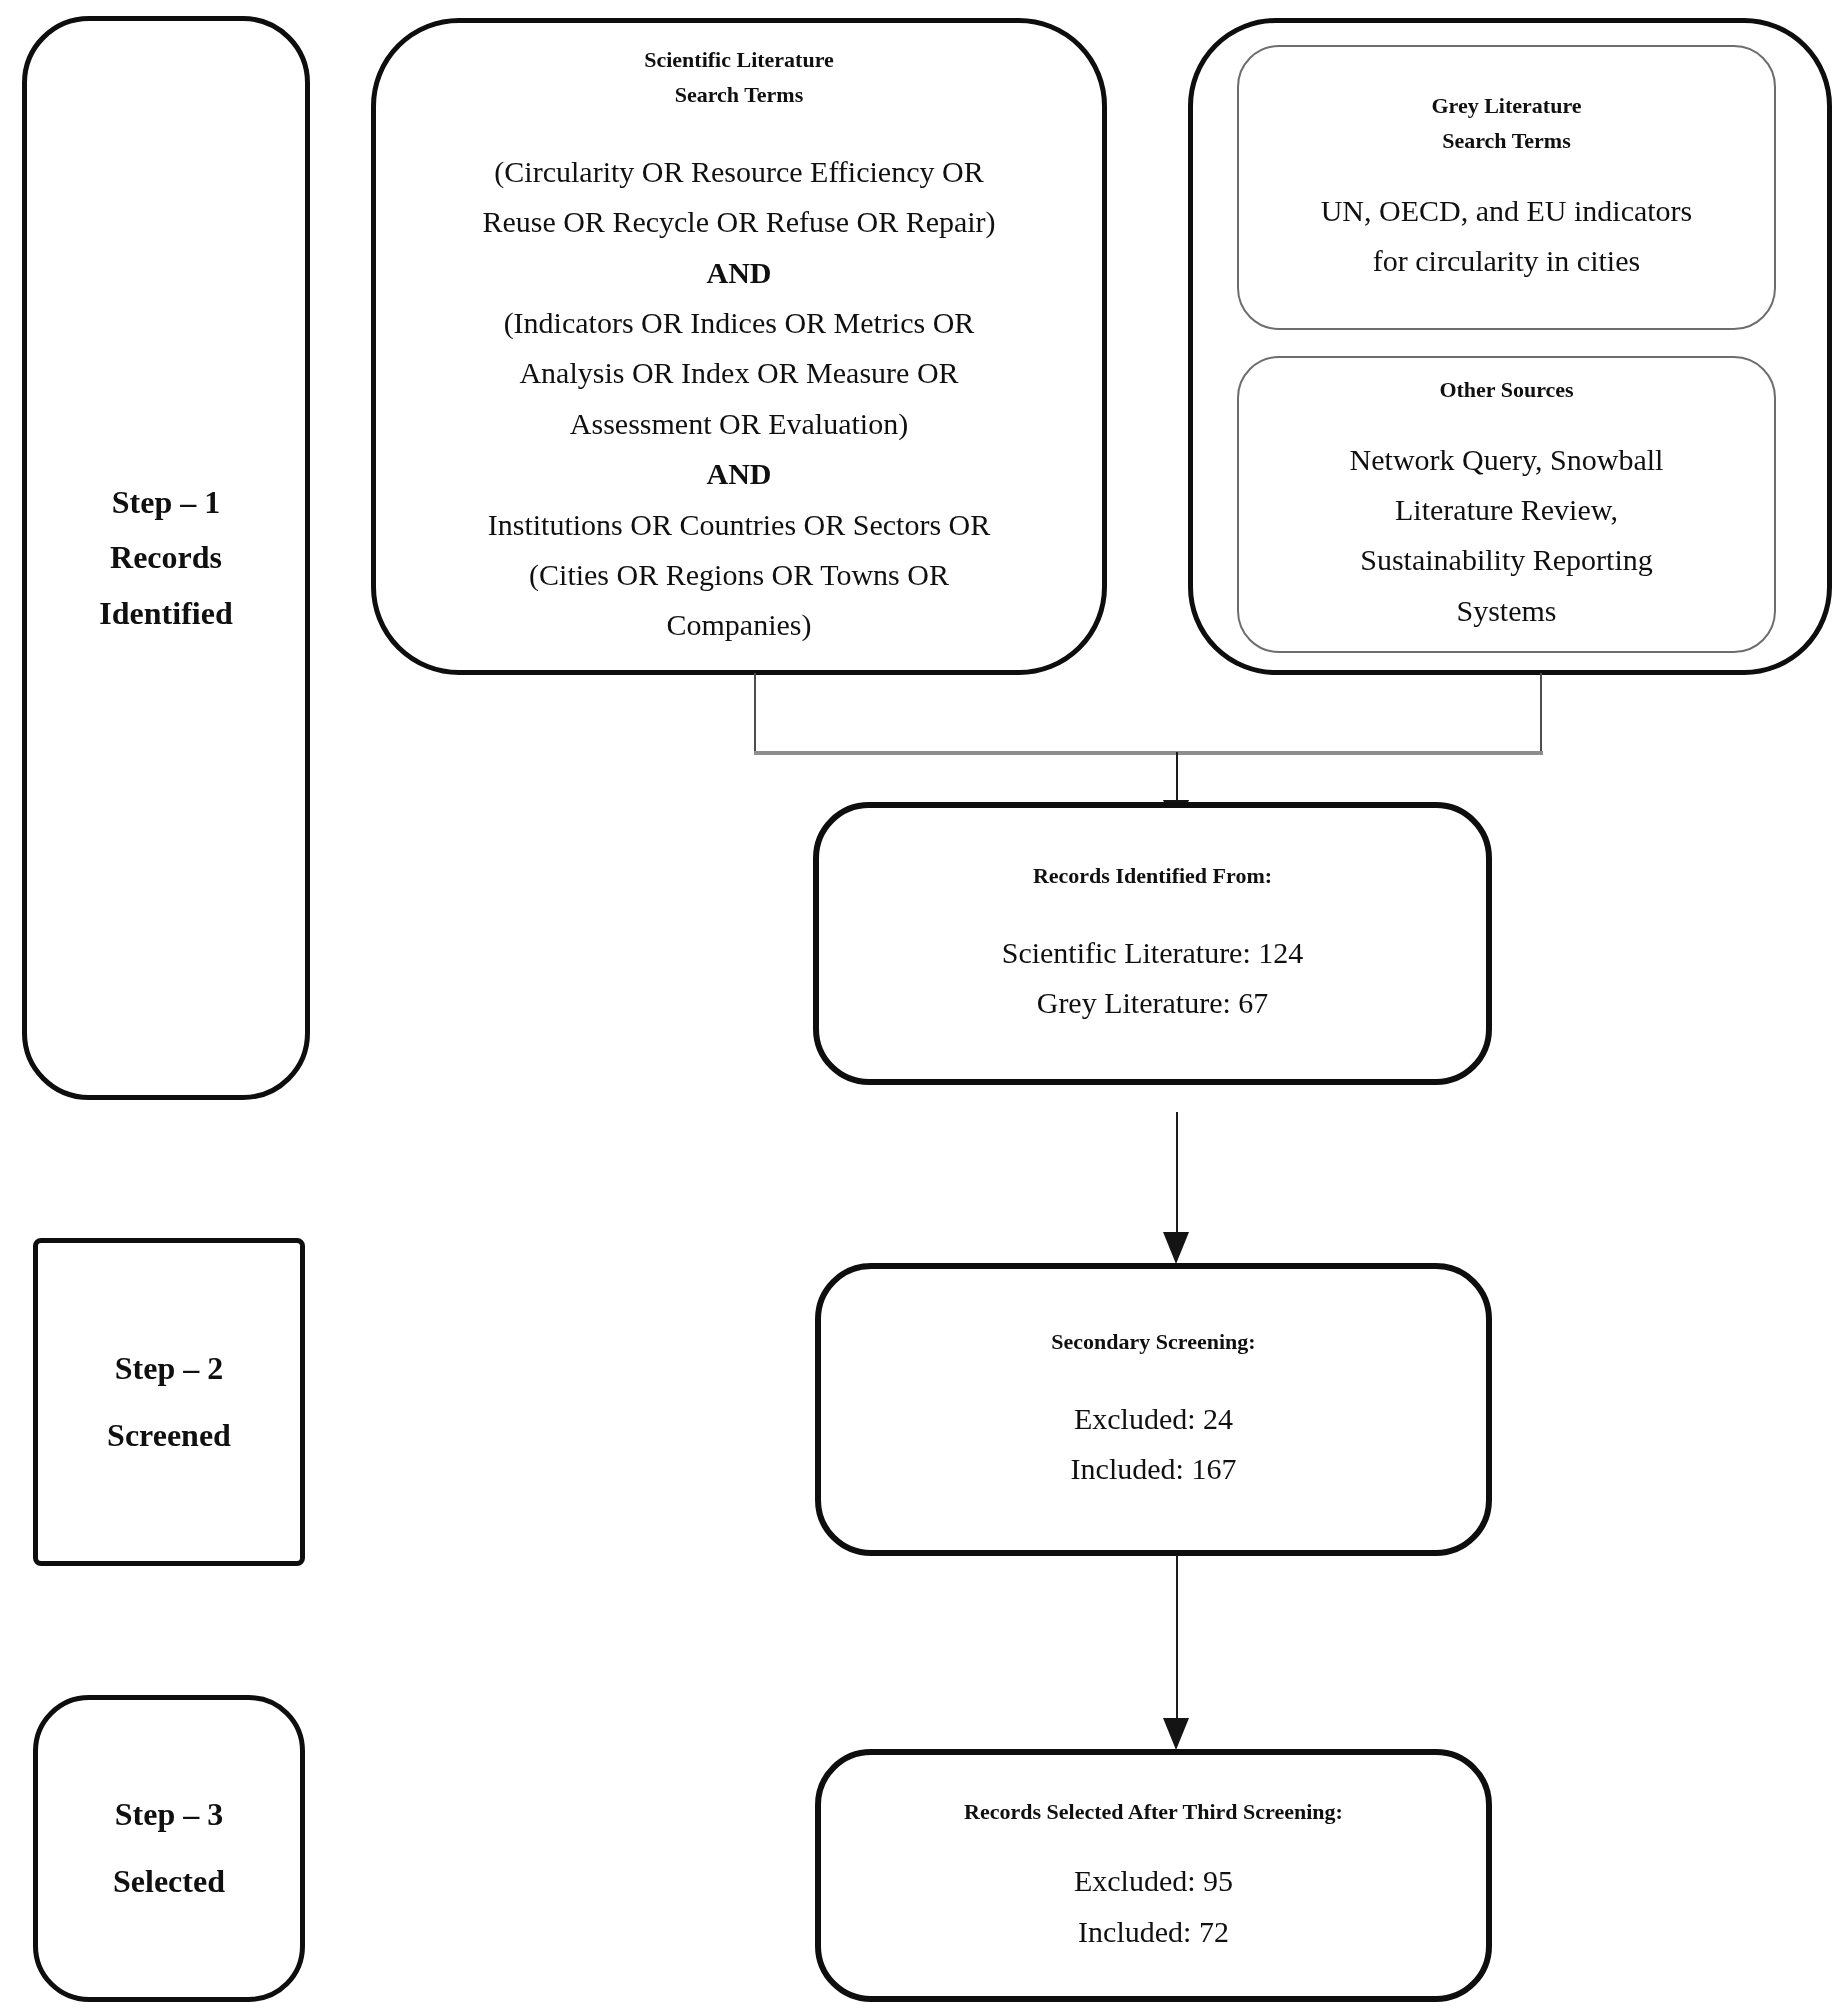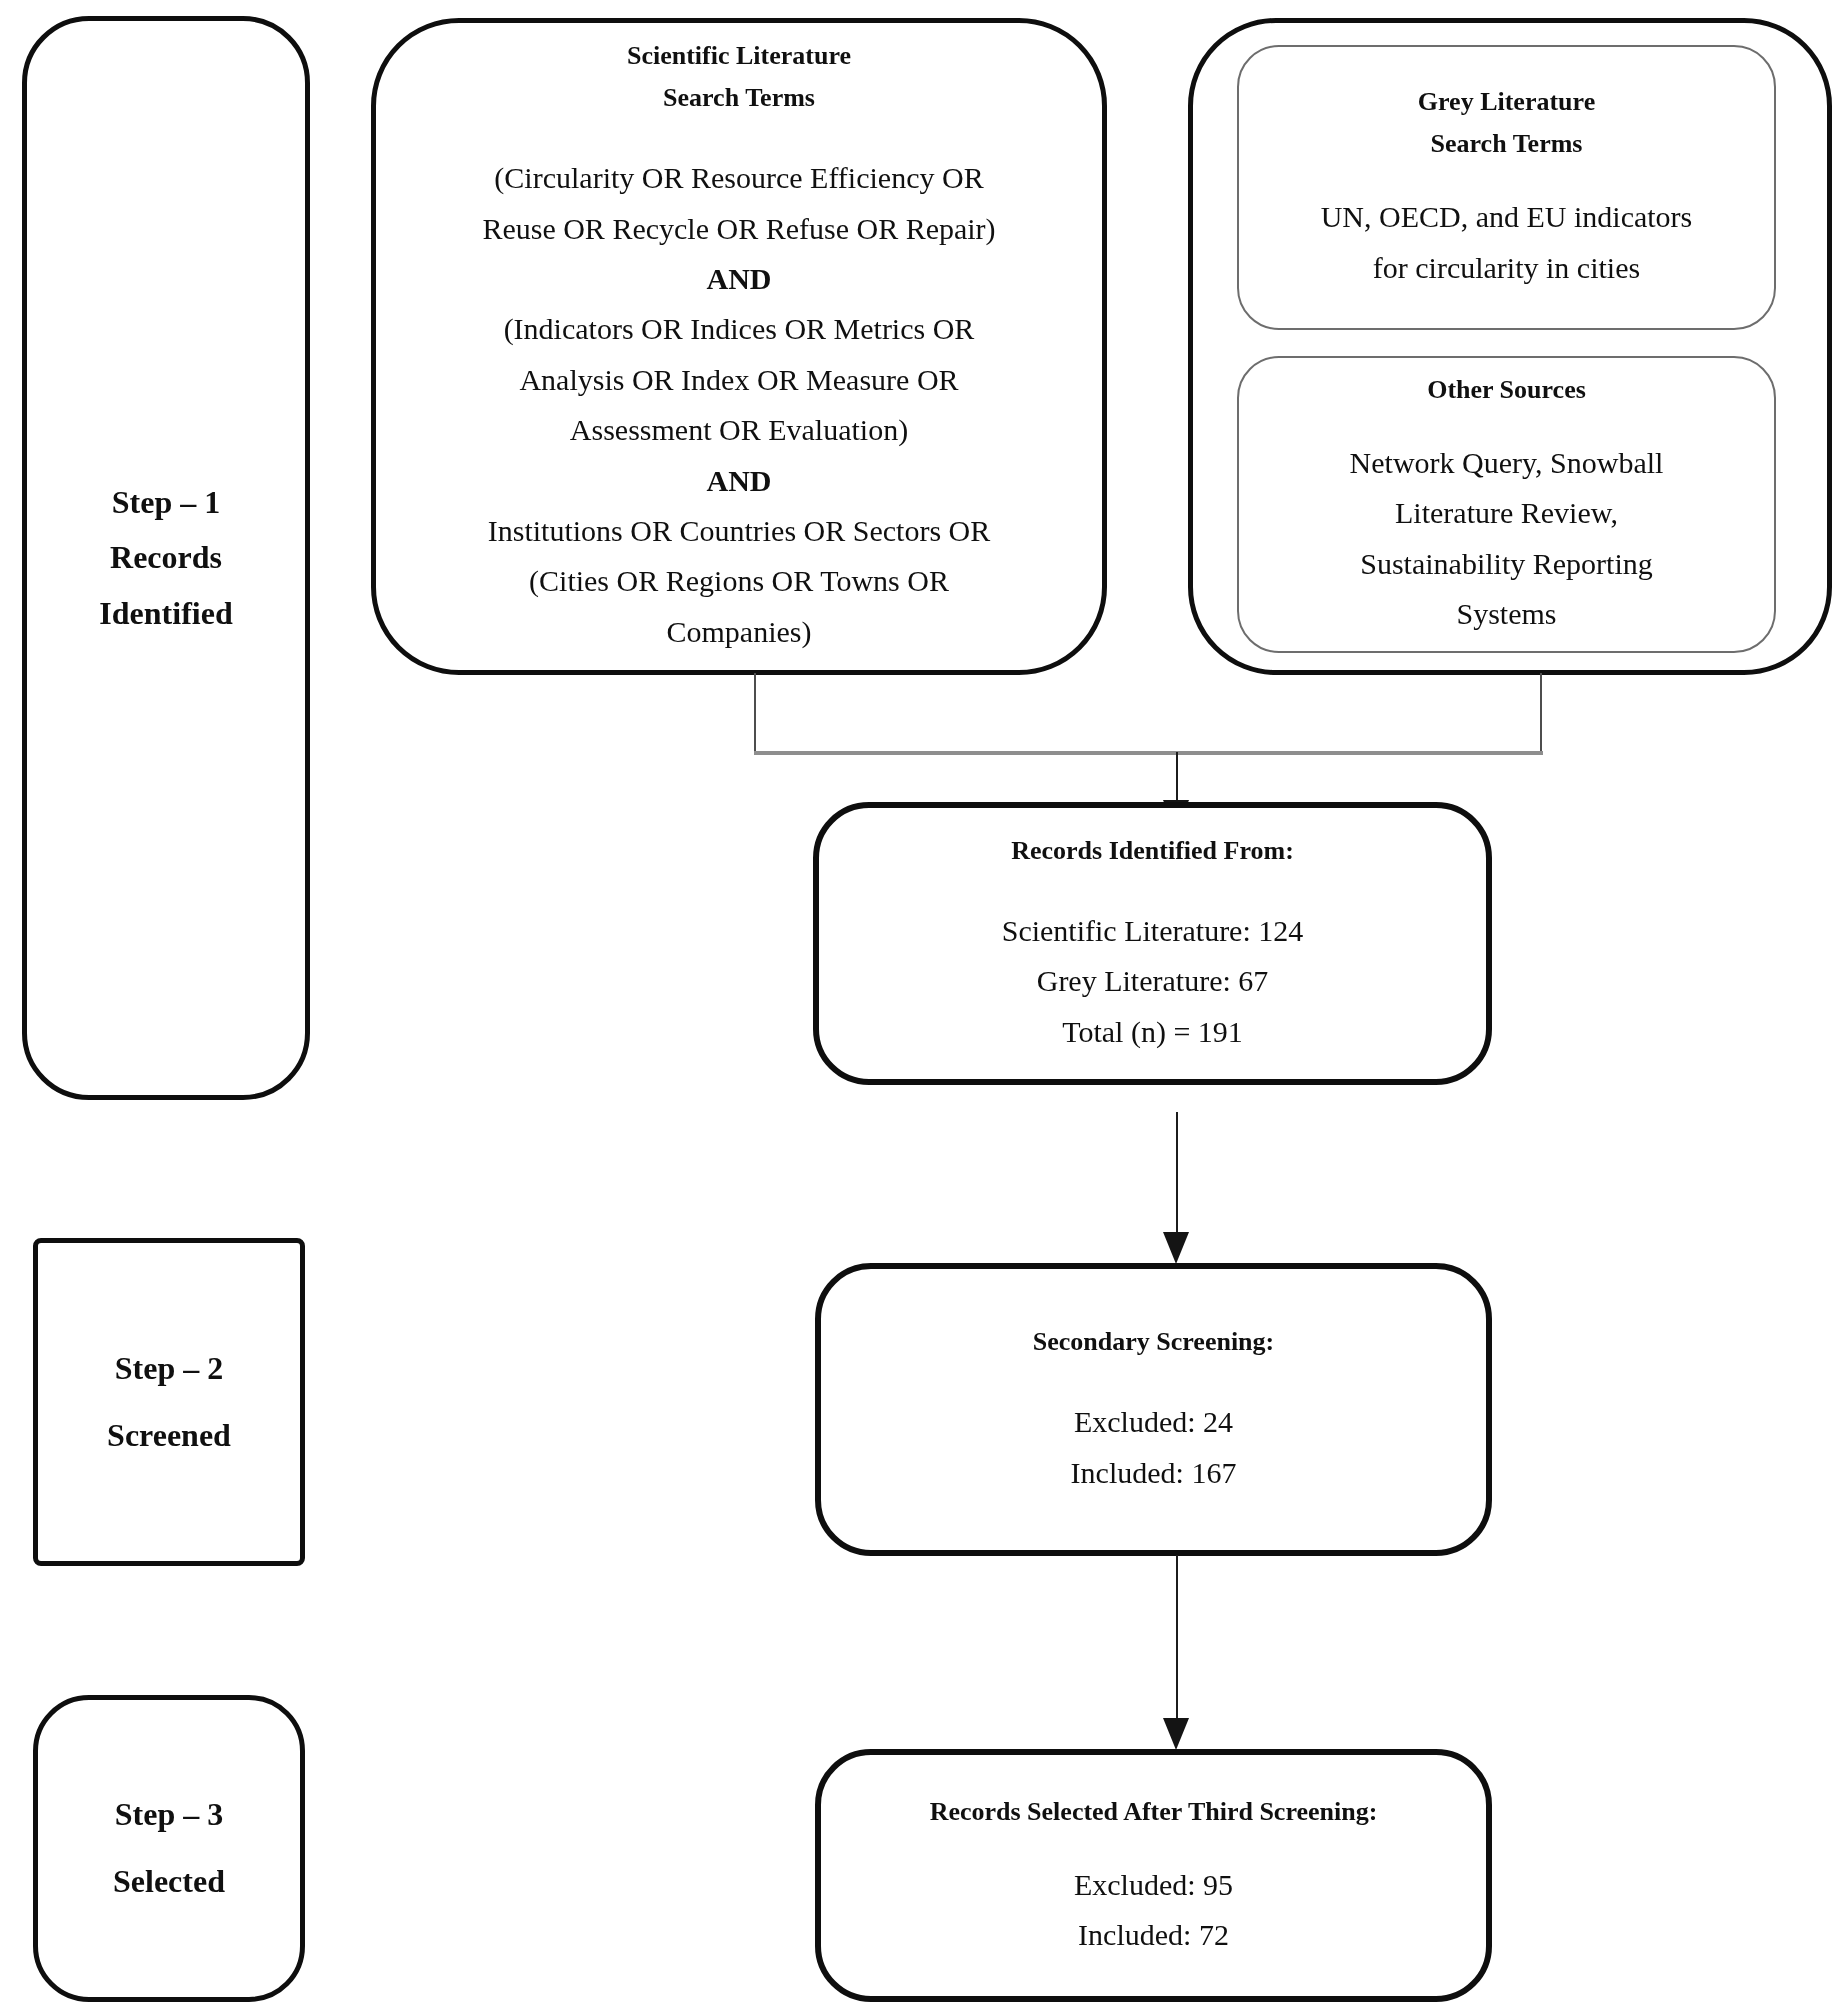--- a/index.html
+++ b/index.html
@@ -28,21 +28,21 @@
     background:#ffffff;
     border:2.9px solid #6d6d6d;
     display:flex;
     flex-direction:column;
     align-items:center;
     justify-content:center;
     text-align:center;
   }
   .title{
     font-weight:bold;
-    font-size:26px;
+    font-size:22px;
     line-height:1.62;
     white-space:pre-line;
   }
   .body-text{font-size:30px;line-height:1.68;}
   .body-text .line{white-space:nowrap;}
   .body-text .bold{font-weight:bold;}
   .gap-lg{margin-bottom:34px;}
   .gap-md{margin-bottom:27px;}
   .step-box .line{
     font-size:32px;
@@ -155,21 +155,20 @@
   <div class="vseg" id="conn-right"></div>
   <div class="hseg" id="conn-h"></div>
   <div class="vseg dark" id="arr1-line"></div>
   <div class="arrow-head" id="arr1-head"></div>
 
   <div class="box" id="box-a">
     <div class="title gap-lg">Records Identified From:</div>
     <div class="body-text">
         <div class="line">Scientific Literature: 124</div>
         <div class="line">Grey Literature: 67</div>
-        <div class="line">Total (n) = 191</div>
       </div>
   </div>
 
   <div class="vseg dark" id="arr2-line"></div>
   <div class="arrow-head" id="arr2-head"></div>
 
   <div class="box" id="box-b">
     <div class="title gap-lg">Secondary Screening:</div>
     <div class="body-text">
         <div class="line">Excluded: 24</div>

